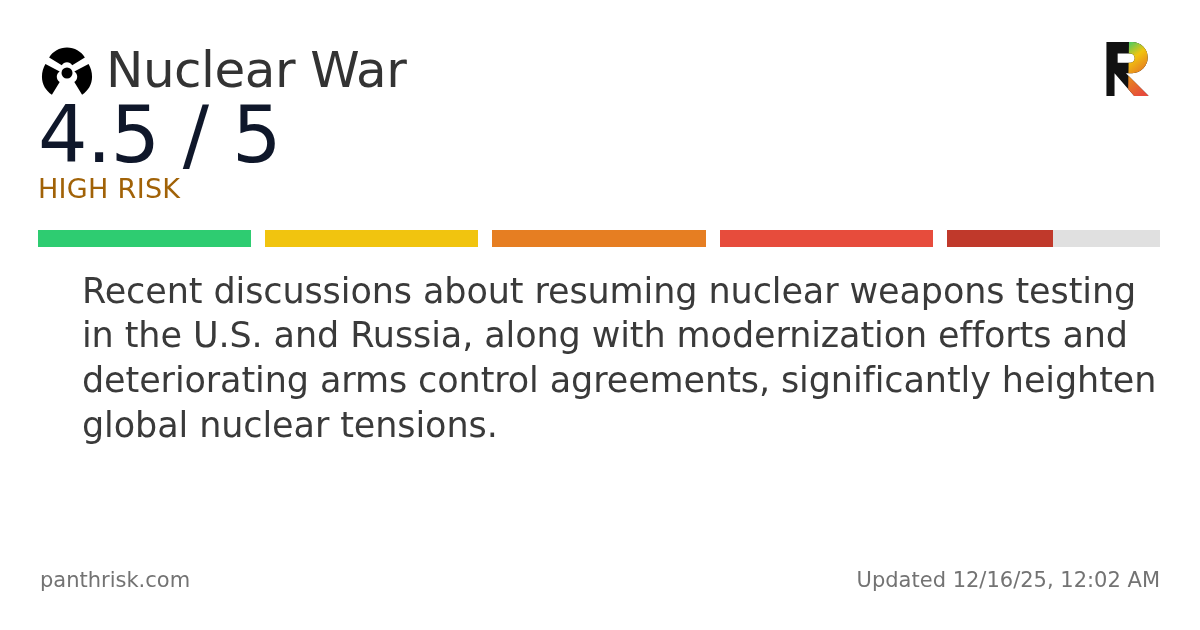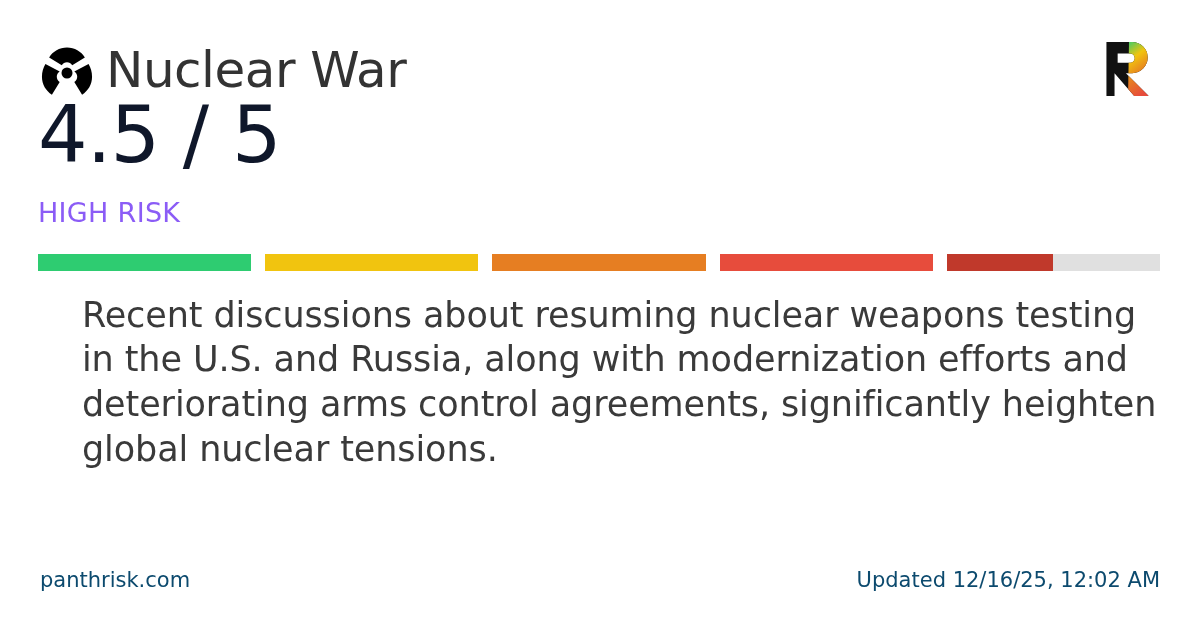--- a/index.html
+++ b/index.html
@@ -66,25 +66,25 @@
     margin-top: -6px;
   }
   .score-value {
     font-size: 78px;
     line-height: 1.0;
     font-weight: 400;
     color: #0f172a;
     letter-spacing: -1px;
   }
   .score-label {
-    margin-top: 24px;
+    margin-top: 0;
     font-size: 27px;
     line-height: 1.1;
     font-weight: 400;
-    color: #8b5cf6;
+    color: #a16207;
     letter-spacing: 0.3px;
   }
 
   
   .meter {
     display: flex;
     gap: 14px;
     margin-top: 26px;
     width: 1122px;
   }
@@ -117,21 +117,21 @@
   
   .footer {
     position: absolute;
     left: 40px;
     right: 40px;
     bottom: 38px;
     display: flex;
     align-items: baseline;
     justify-content: space-between;
     font-size: 21px;
-    color: #0c4a6e;
+    color: #737373;
     font-weight: 400;
   }
   .footer-site { text-align: left; }
   .footer-updated { }
 </style>
 </head>
 <body>
 
 <div class="card">
 

